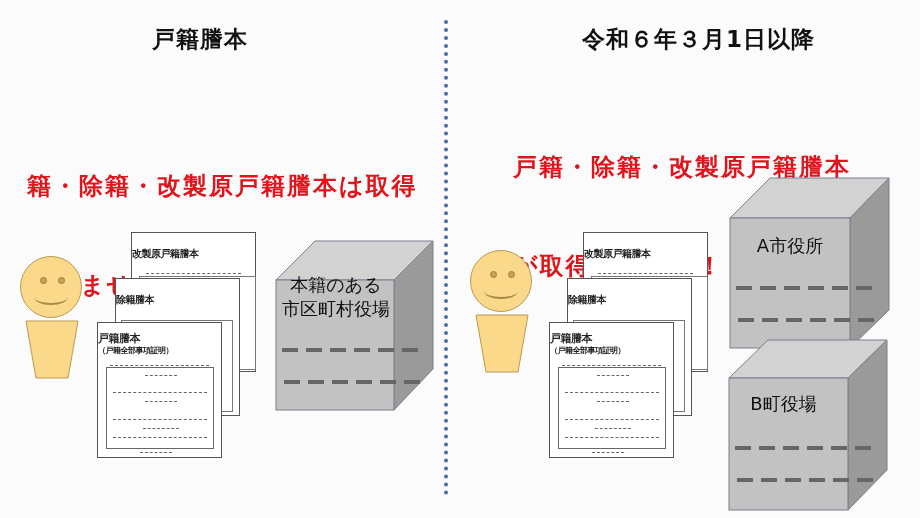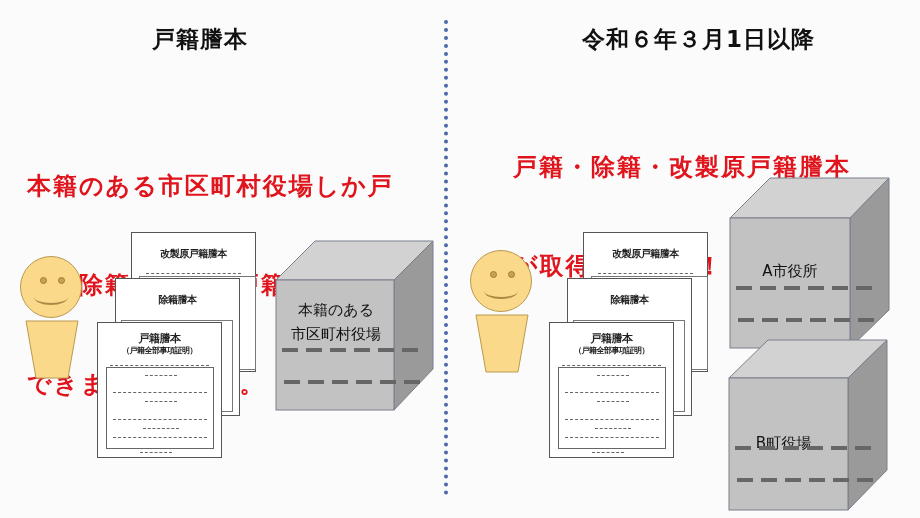--- a/index.html
+++ b/index.html
@@ -30,39 +30,38 @@
   .mouth {
     position: absolute; width: 34px; height: 14px; border-bottom: 2px solid #a88a45;
     border-radius: 0 0 50% 50%;
   }
   .person-body { position: absolute; }
   
   .doc {
     position: absolute; background: #fff; border: 1.5px solid #555; box-sizing: border-box;
   }
   .doc-title {
-    position: absolute; left: 0; right: 0; text-align: center;
+    position: absolute; left: 0; right: 0; text-align: left;
     font-size: 10px; font-weight: bold; color: #222; letter-spacing: -0.5px; white-space: nowrap;
   }
   .doc-sub { font-size: 8px; }
   .dots { position: absolute; height: 0; border-top: 1px dashed #666; }
   .inner-box { position: absolute; border: 1.5px solid #666; box-sizing: border-box; background: #fff; }
   
   .bldg-label {
-    position: absolute; text-align: center; color: #111; font-size: 15px; line-height: 24px; white-space: pre; margin-top: 25px;
+    position: absolute; text-align: center; color: #111; font-size: 18px; line-height: 24px; white-space: pre;
   }
   .dash-row { position: absolute; height: 4px; display: flex; gap: 8px; }
   .dash-row span { display: block; width: 16px; height: 4px; background: #666; }
 </style>
 </head>
 <body>
 
 <div class="abs heading" style="left:152px; top:24px;">戸籍謄本</div>
 <div class="abs red" style="left:27px; top:104px;">
-  <div>本籍のある市区町村役場しか戸</div>
   <div>籍・除籍・改製原戸籍謄本は取得</div>
   <div>できませんでした。</div>
 </div>
 
 <div>
   <div class="person-head" style="left:20px; top:256px;">
     <div class="eye" style="left:19px; top:20px;"></div>
     <div class="eye" style="left:37px; top:20px;"></div>
     <div class="mouth" style="left:13px; top:32px;"></div>
   </div>
@@ -194,21 +193,21 @@
       <span></span>
     </div>
 </div>
 
 <div>
   <svg class="abs" style="left:726px; top:338px;" width="165" height="175">
     <polygon points="3,40 42,2 161,2 122,40" fill="#d2d2d2" stroke="#7a7f8e" stroke-width="1"></polygon>
     <polygon points="122,40 161,2 161,132 122,172" fill="#9a9a9a" stroke="#7a7f8e" stroke-width="1"></polygon>
     <rect x="3" y="40" width="119" height="132" fill="#c2c2c2" stroke="#7a7f8e" stroke-width="1"></rect>
   </svg>
-  <div class="bldg-label" style="left:729px; top:406px; width:109px;">B町役場</div>
+  <div class="bldg-label" style="left:729px; top:392px; width:109px;">B町役場</div>
   <div class="dash-row" style="left:735px; top:446px;">
       <span></span>
       <span></span>
       <span></span>
       <span></span>
       <span></span>
       <span></span>
     </div>
   <div class="dash-row" style="left:737px; top:478px;">
       <span></span>

